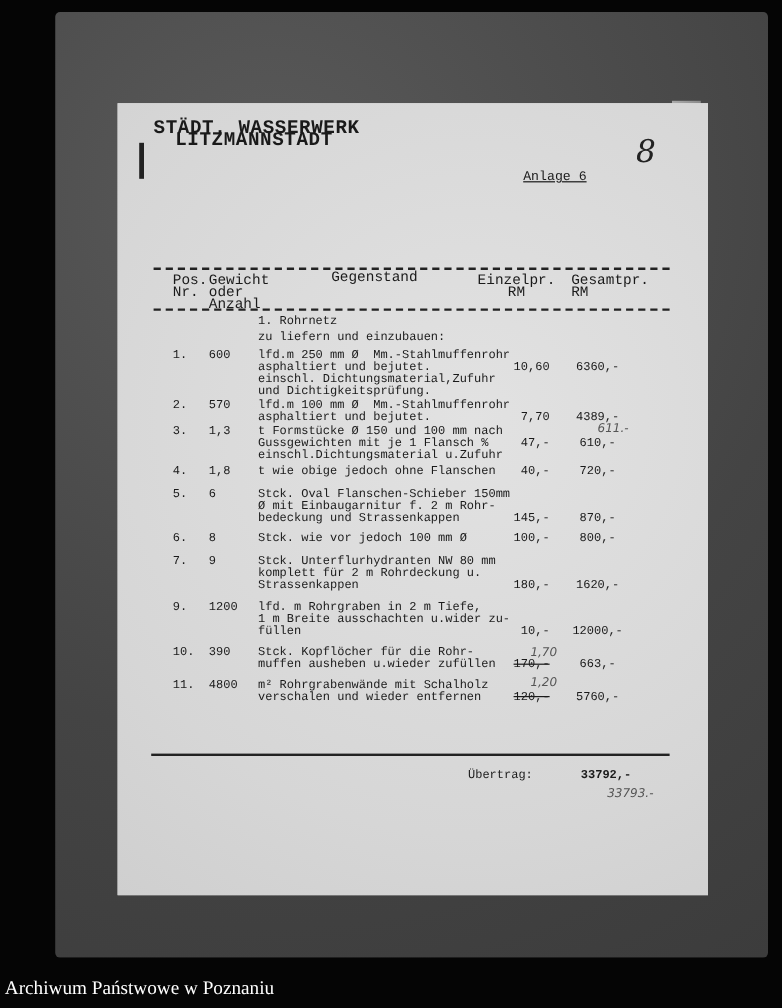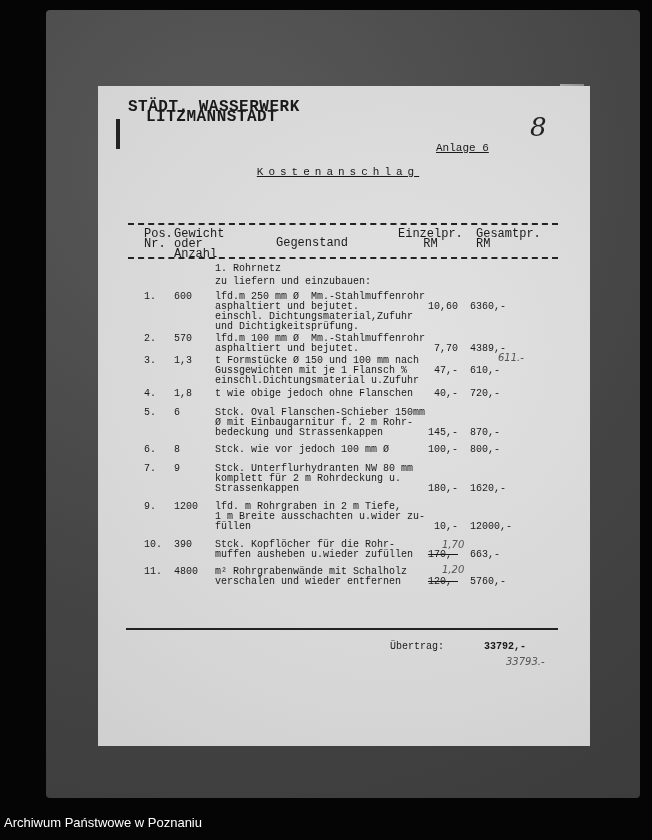--- a/index.html
+++ b/index.html
@@ -35,47 +35,46 @@
   .t1 { top:80px; letter-spacing:5px; left:20px; }
   .t2 { top:96px; left:20px; }
   .t3 { top:112px; left:20px; font-weight:bold; }
   .rule { position:absolute; left:30px; width:430px; border-top:2px dashed #222; }
   .hdr { position:absolute; top:143px; font-size:12px; line-height:10px; }
   .row { position:absolute; left:0; width:492px; font-size:10px; line-height:10px; }
   .pos { position:absolute; left:46px; }
   .qty { position:absolute; left:76px; }
   .desc { position:absolute; left:117px; white-space:pre; }
   .ep { position:absolute; left:306px; width:54px; text-align:right; }
-  .gp { position:absolute; left:372px; width:56px; text-align:left; }
+  .gp { position:absolute; left:372px; width:56px; text-align:center; }
   .hand { position:absolute; font-family:"DejaVu Sans", sans-serif; font-size:10px; color:#555; font-style:italic; }
-  .footer { position:absolute; left:4px; top:815px; color:#fff; font-family:Liberation Sans, sans-serif; font-size:13px; }
+  .footer { position:absolute; left:4px; top:815px; color:#fff; font-family:Liberation Serif, serif; font-size:16px; }
 </style>
 </head>
 <body>
 
 <div class="mount"></div>
 <div class="paper-shadow"></div>
 
 <div class="paper">
   <div class="stamp">
     <span>STÄDT. WASSERWERK</span>
     <span class="l2">LITZMANNSTADT</span>
   </div>
   <div class="bar"></div>
   <div class="pagenum">8</div>
   <div class="anlage">Anlage 6</div>
-  <div class="title t1">Kostenanschlag</div>
 
   <div class="rule" style="top:137px"></div>
   <div class="hdr" style="left:46px;white-space:pre">Pos.
 Nr.</div>
   <div class="hdr" style="left:76px;white-space:pre">Gewicht
 oder
 Anzahl</div>
-  <div class="hdr" style="left:178px;top:152px">Gegenstand</div>
+  <div class="hdr" style="left:178px;top:140px">Gegenstand</div>
   <div class="hdr" style="left:300px;white-space:pre;text-align:center">Einzelpr.
 RM</div>
   <div class="hdr" style="left:378px;white-space:pre;text-align:left">Gesamtpr.
 RM</div>
   <div class="rule" style="top:171px"></div>
 
   <div class="row" style="top:178px">
       <span class="desc" style="text-decoration:none">1. Rohrnetz</span>
     </div>
   <div class="row" style="top:191px">

